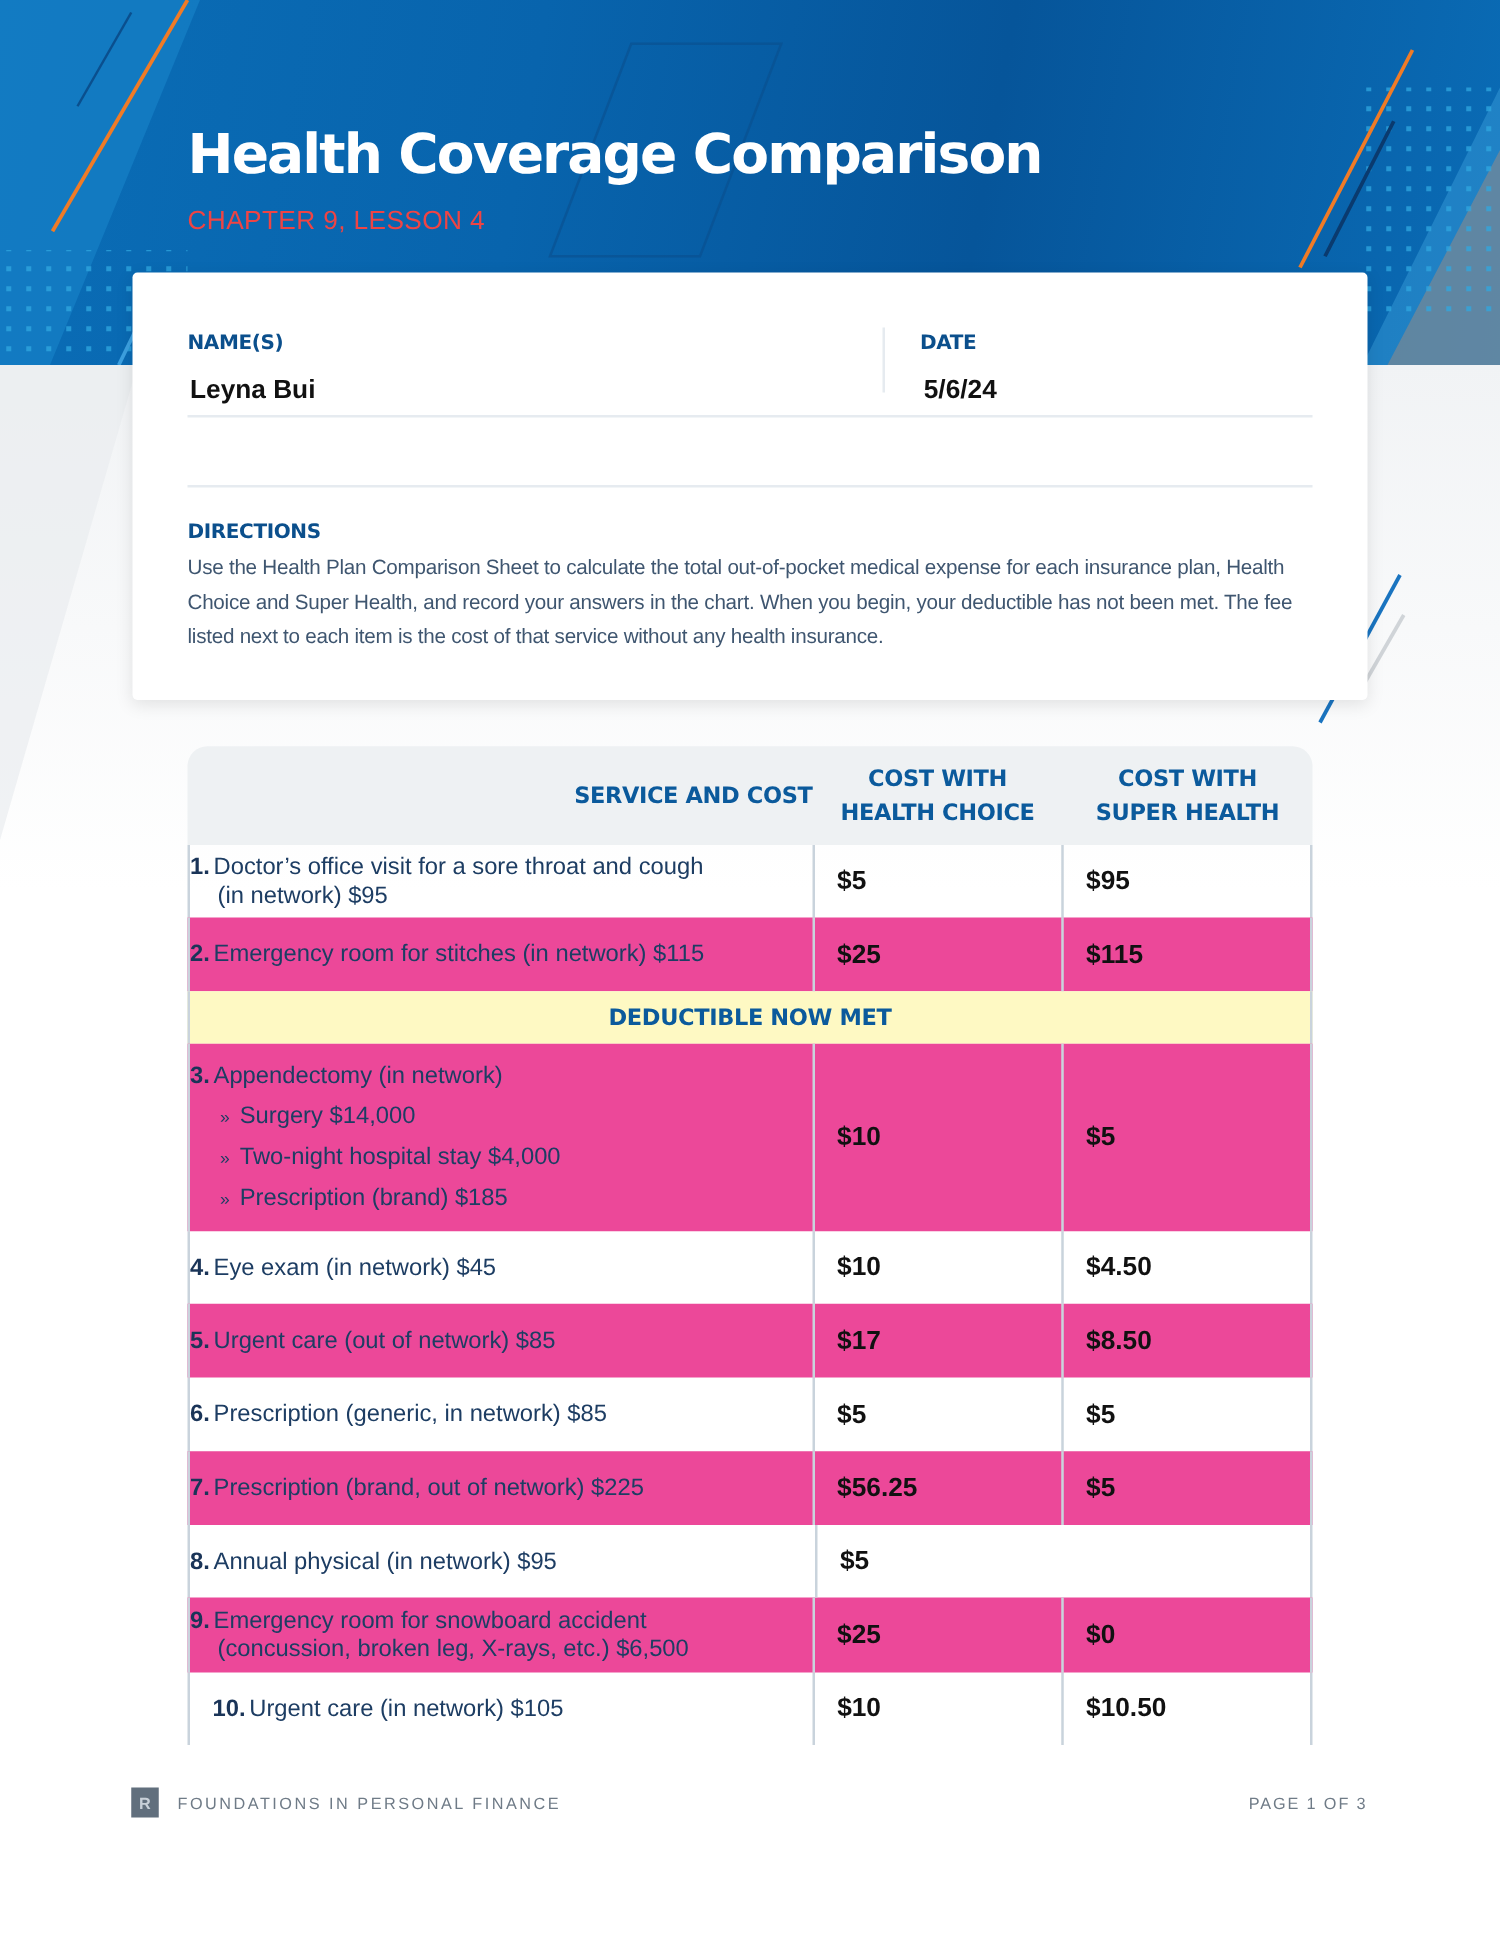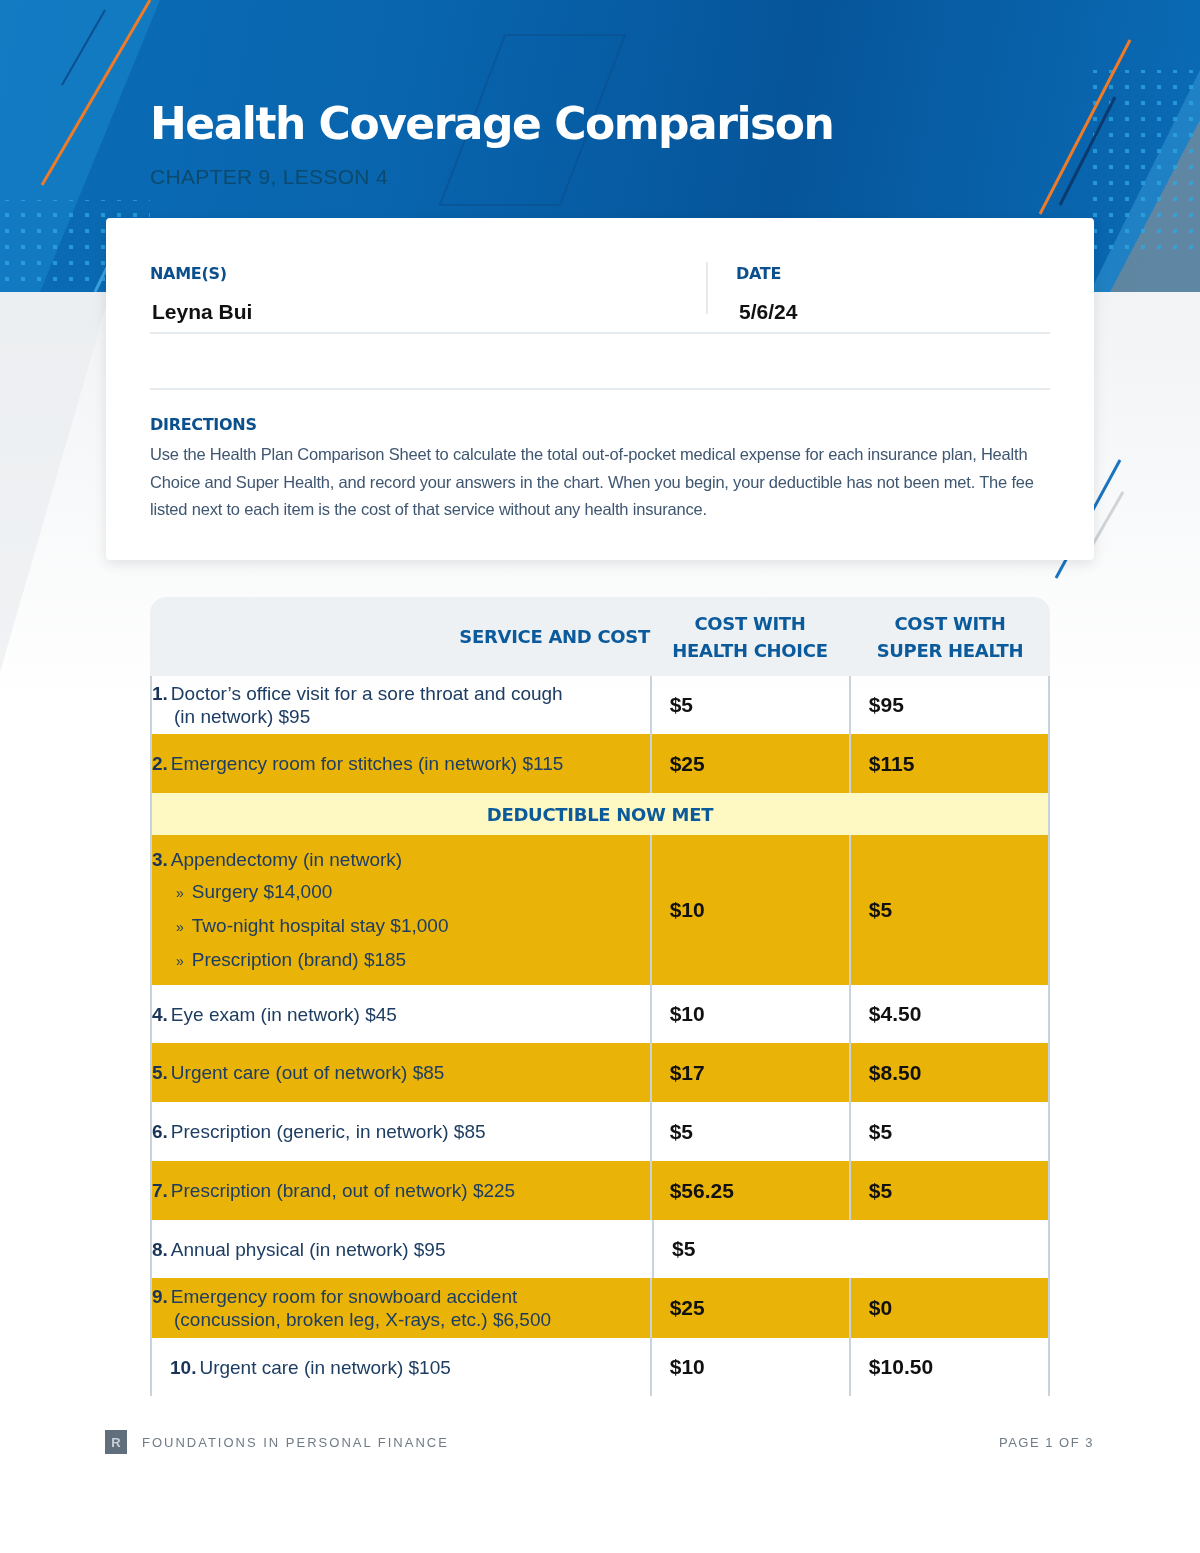--- a/index.html
+++ b/index.html
@@ -18,21 +18,21 @@
     position: absolute; left: 0; top: 292px; width: 1200px; height: 420px;
     background: linear-gradient(180deg, #f1f3f5 0%, #ffffff 100%);
   }
   .title {
     position: absolute; left: 150px; top: 98px;
     font-family: "DejaVu Sans", sans-serif; font-weight: bold;
     font-size: 44px; color: #ffffff; letter-spacing: -1.5px; margin: 0;
   }
   .subtitle {
     position: absolute; left: 150px; top: 165px;
-    font-size: 21px; color: #0c4a6e; letter-spacing: 0.3px;
+    font-size: 21px; color: #ef4444; letter-spacing: 0.3px;
   }
   .card {
     position: absolute; left: 106px; top: 218px; width: 988px; height: 342px;
     background: #ffffff; border-radius: 4px;
     box-shadow: 0 4px 14px rgba(0,0,0,0.10);
   }
   .field-label {
     position: absolute; font-family: "DejaVu Sans", sans-serif; font-weight: bold;
     font-size: 16px; color: #0b4f8c; letter-spacing: -0.3px;
   }
@@ -51,21 +51,21 @@
     display: flex; align-items: center;
   }
   .th {
     font-family: "DejaVu Sans", sans-serif; font-weight: bold; font-size: 18px;
     color: #0b5a9c; text-align: center; line-height: 27px; letter-spacing: -0.3px;
   }
   .th.c1 { width: 500px; text-align: right; }
   .th.c2 { width: 200px; }
   .th.c3 { width: 200px; }
   .row { display: flex; border-left: 2px solid #c9d3dc; border-right: 2px solid #c9d3dc; box-sizing: border-box; }
-  .row.alt { background: #eab308; }
+  .row.alt { background: #ec4899; }
   .cell { box-sizing: border-box; display: flex; align-items: center; }
   .cell.c1 { width: 500px; color: #1d3d63; font-size: 19px; line-height: 23px; }
   .cell.c2, .cell.c3 {
     width: 200px; padding-left: 18px; font-size: 21px; font-weight: bold; color: #111;
     border-left: 2px solid #c9d3dc;
   }
   .num { font-weight: bold; color: #1a3458; margin-right: 3px; }
   .svc { display: block; }
   .svc-line2 { display: block; padding-left: 22px; }
   .sub-item { display: block; padding-left: 24px; margin-top: 9px; }
@@ -168,21 +168,21 @@
     <div class="cell c3">$115</div>
   </div>
 
   <div class="section-row">DEDUCTIBLE NOW MET</div>
 
   <div class="row alt" style="height:150px">
     <div class="cell c1">
       <div>
         <span class="svc"><span class="num">3.</span><span>Appendectomy (in network)</span></span>
         <span class="sub-item"><span class="chev">»</span><span>Surgery $14,000</span></span>
-        <span class="sub-item"><span class="chev">»</span><span>Two-night hospital stay $1,000</span></span>
+        <span class="sub-item"><span class="chev">»</span><span>Two-night hospital stay $4,000</span></span>
         <span class="sub-item"><span class="chev">»</span><span>Prescription (brand) $185</span></span>
       </div>
     </div>
     <div class="cell c2">$10</div>
     <div class="cell c3">$5</div>
   </div>
 
   <div class="row" style="height:58px">
     <div class="cell c1">
         <span><span class="num">4.</span><span>Eye exam (in network) $45</span></span>

